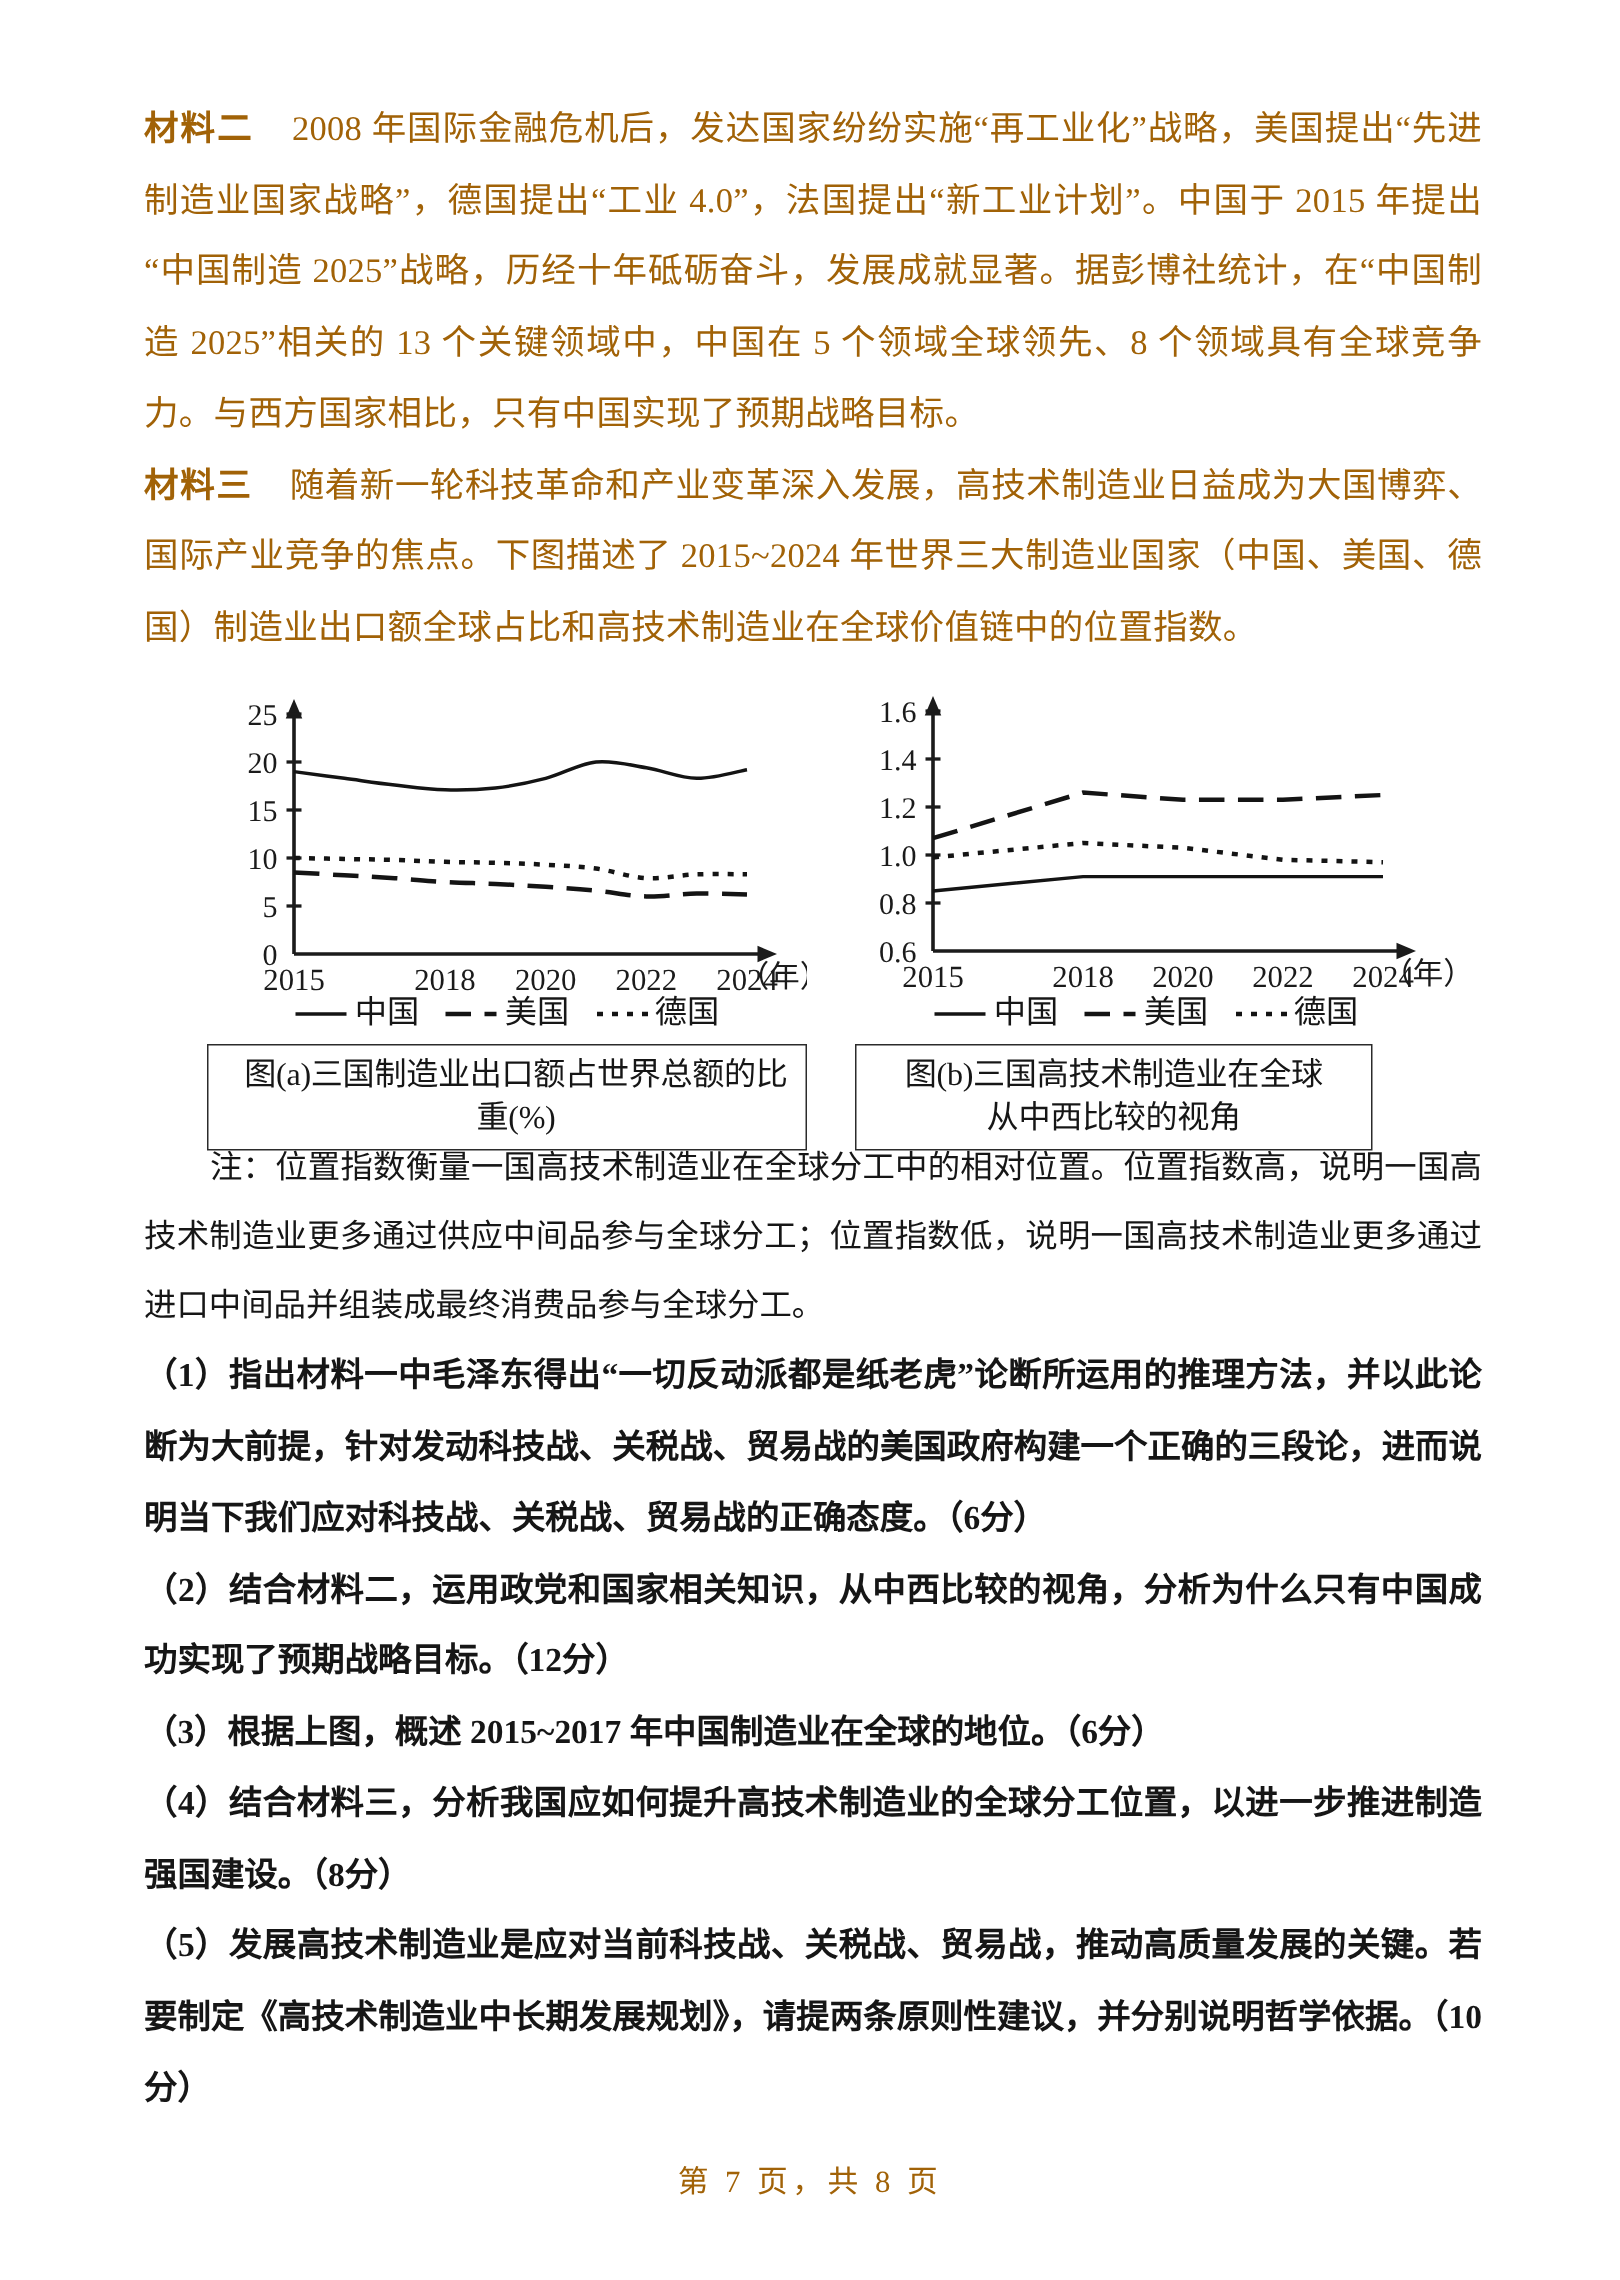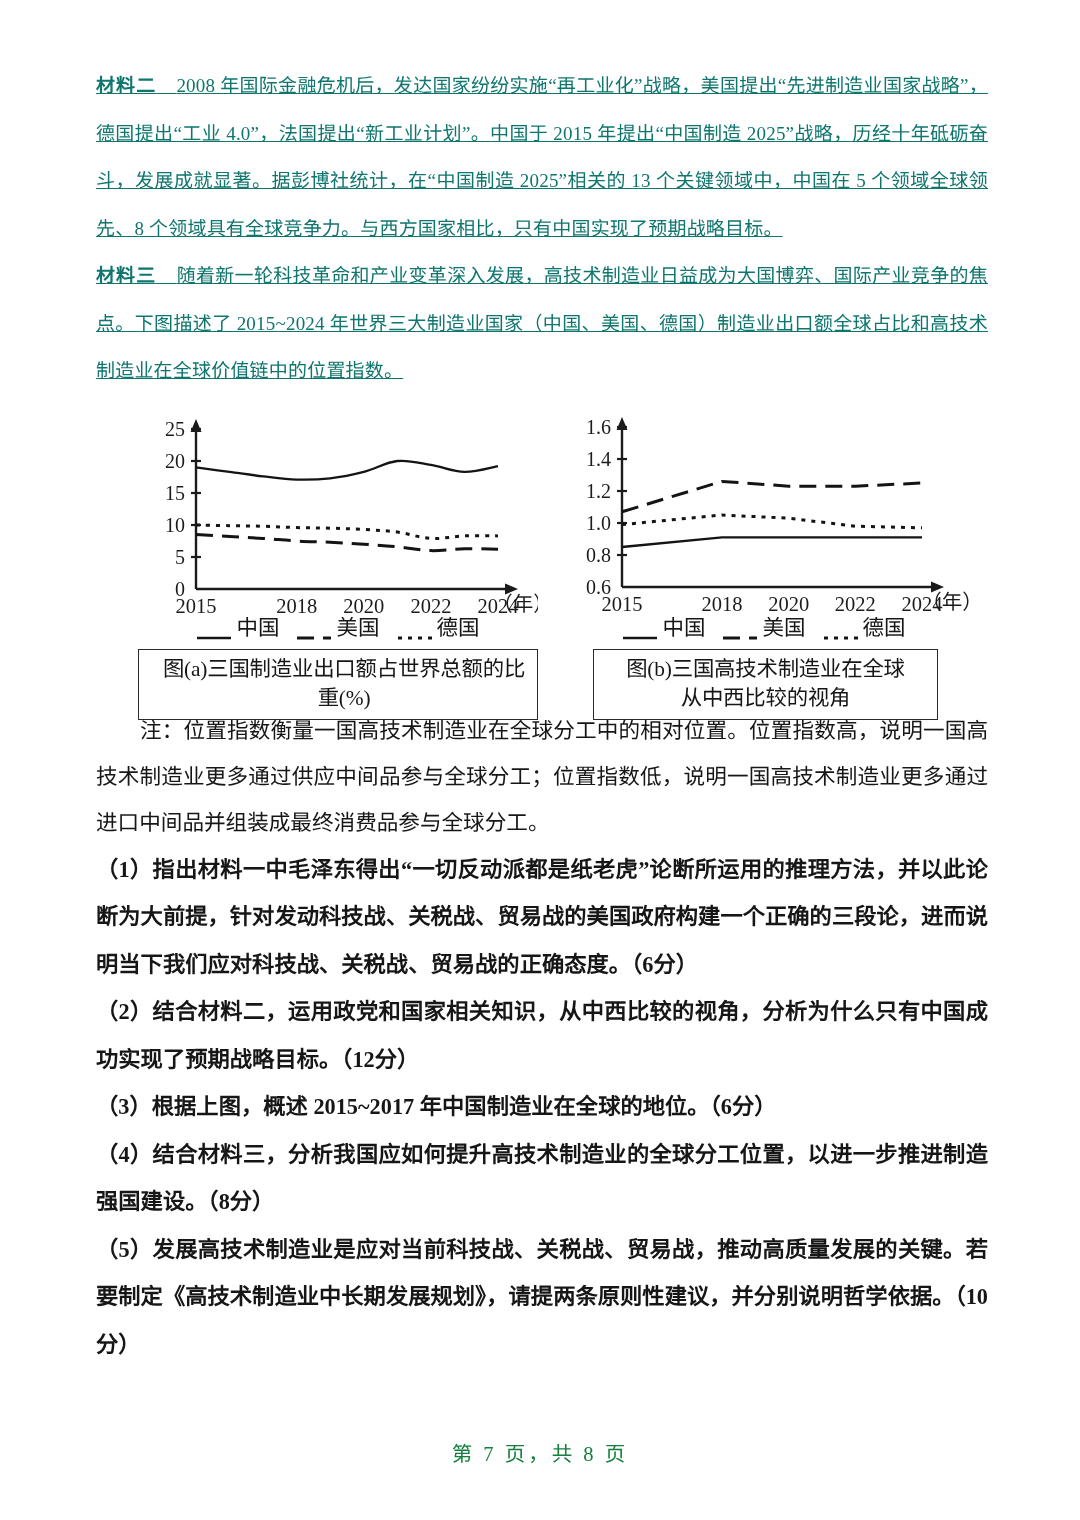--- a/index.html
+++ b/index.html
@@ -19,28 +19,27 @@
   .page {
     position: absolute;
     left: 0; top: 0;
     width: 1080px;
     height: 1520px;
     box-sizing: border-box;
     padding: 62px 92px 0 96px;
   }
   
   .para {
-    font-size: 19px;
+    font-size: 23px;
     line-height: 47.5px;
     text-align: justify;
     text-justify: inter-ideograph;
     letter-spacing: 0.2px;
     margin: 0;
-    color: #0f766e;
-    text-decoration: underline;
+    color: #a16207;
   }
   .lead {
     font-weight: bold;
     letter-spacing: 1px;
   }
   .note {
     font-size: 21.6px;
     line-height: 46px;
     text-align: justify;
     text-justify: inter-ideograph;
@@ -78,48 +77,48 @@
     align-items: center;
     justify-content: center;
     gap: 17px;
     font-size: 21px;
     margin-top: -1px;
     line-height: 1;
     height: 30px;
   }
   .legend-entry {
     display: inline-flex;
-    align-items: flex-end;
+    align-items: flex-start;
     gap: 4px;
     white-space: nowrap;
   }
   .legend-key { display: inline-block; width: 36px; height: 12px; }
   .legend-lbl { font-size: 21.5px; }
 
   .caption-box {
     border: 1.6px solid #2b2b2b;
     box-sizing: border-box;
     text-align: center;
     font-size: 21.4px;
     line-height: 29px;
     padding: 5px 4px 6px 4px;
     letter-spacing: -0.2px;
   }
   #caption-a { width: 400px; margin-top: 5px; padding-left: 16px; }
-  #caption-b { width: 345px; margin-left: 39px; margin-top: 5px; }
+  #caption-b { width: 345px; margin-left: 16px; margin-top: 5px; }
 
   
   .footer {
     position: absolute;
     left: 0;
     top: 1437px;
     width: 1080px;
     text-align: center;
     font-size: 20.5px;
-    color: #15803d;
+    color: #a16207;
     letter-spacing: 3px;
   }
 </style>
 </head>
 <body>
 
 <div class="page">
 
   <p class="para"><span class="lead">材料二</span>&nbsp;&nbsp;&nbsp;&nbsp;<span>2008 年国际金融危机后，发达国家纷纷实施“再工业化”战略，美国提出“先进制造业国家战略”，德国提出“工业 4.0”，法国提出“新工业计划”。中国于 2015 年提出“中国制造 2025”战略，历经十年砥砺奋斗，发展成就显著。据彭博社统计，在“中国制造 2025”相关的 13 个关键领域中，中国在 5 个领域全球领先、8 个领域具有全球竞争力。与西方国家相比，只有中国实现了预期战略目标。</span></p>
 

